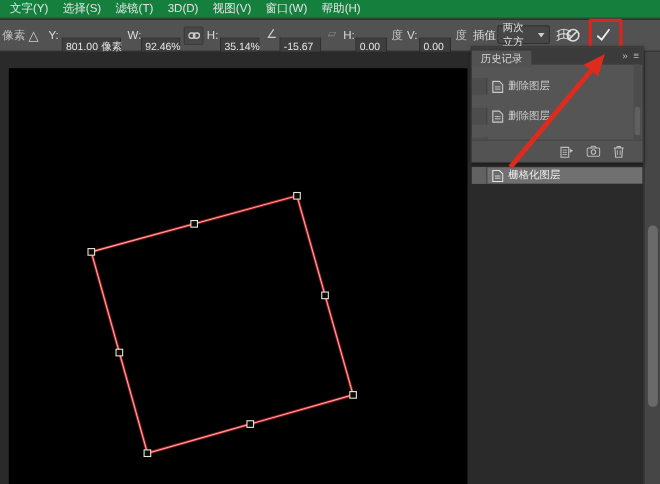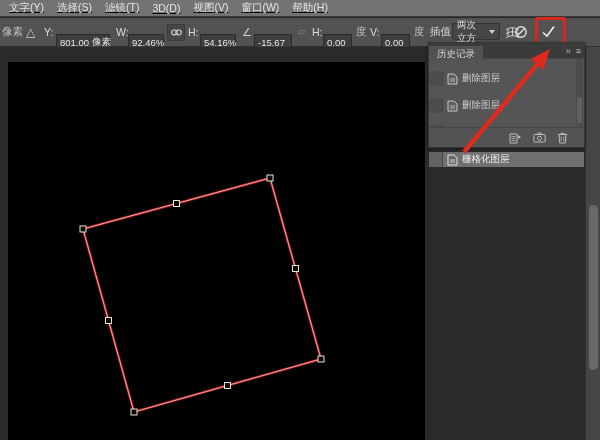--- a/index.html
+++ b/index.html
@@ -2,22 +2,22 @@
 <html><head>
 <meta charset="utf-8">
 <style>
   html,body{margin:0;padding:0;background:#1a1a1a;}
   .app{position:relative;width:600px;height:440px;overflow:hidden;
        background:#282828;font-family:"Liberation Sans","DejaVu Sans",sans-serif;
        -webkit-font-smoothing:antialiased;}
 
   
   .menu-bar{position:absolute;left:0;top:0;width:600px;height:17px;
-            background:#737373;border-bottom:1px solid #3a3a3a;
-            display:flex;align-items:center;gap:13px;padding-left:9px;box-sizing:border-box;text-decoration:underline;}
+            background:#15803d;border-bottom:1px solid #3a3a3a;
+            display:flex;align-items:center;gap:13px;padding-left:9px;box-sizing:border-box;}
   .menu-item{font-size:10.5px;color:#e4e4e4;white-space:nowrap;cursor:default;}
 
   
   .options-bar{position:absolute;left:0;top:18px;width:600px;height:29px;
                background:#525252;border-bottom:1px solid #303030;box-sizing:border-box;}
   .ob-text{position:absolute;top:50%;transform:translateY(-50%);
            font-size:10.5px;color:#dcdcdc;white-space:nowrap;}
   .ob-dim{color:#c2c2c2;}
   .ob-field{position:absolute;top:5px;height:17px;background:#3e3e3e;
             border:1px solid #2c2c2c;border-bottom-color:#616161;border-radius:1px;
@@ -109,21 +109,21 @@
       <svg width="11" height="9" viewBox="0 0 11 9">
           <g fill="none" stroke="#cfcfcf" stroke-width="1.2">
             <rect x="0.7" y="2" width="5.5" height="4.8" rx="2.2"></rect>
             <rect x="4.8" y="2" width="5.5" height="4.8" rx="2.2"></rect>
           </g>
         </svg>
     </span>
 
     <span class="ob-text" style="left:188px">H:</span>
     <span class="ob-field" style="left:200px;width:36px">
-      <span>54.16%</span>
+      <span>35.14%</span>
     </span>
 
     <span class="ob-glyph" style="left:242px;font-size:11px">∠</span>
     <span class="ob-field" style="left:254px;width:38px">
       <span>-15.67</span>
     </span>
 
     <span class="ob-glyph disabled" style="left:298px;font-size:10px">▱</span>
 
     <span class="ob-text" style="left:312px">H:</span>

